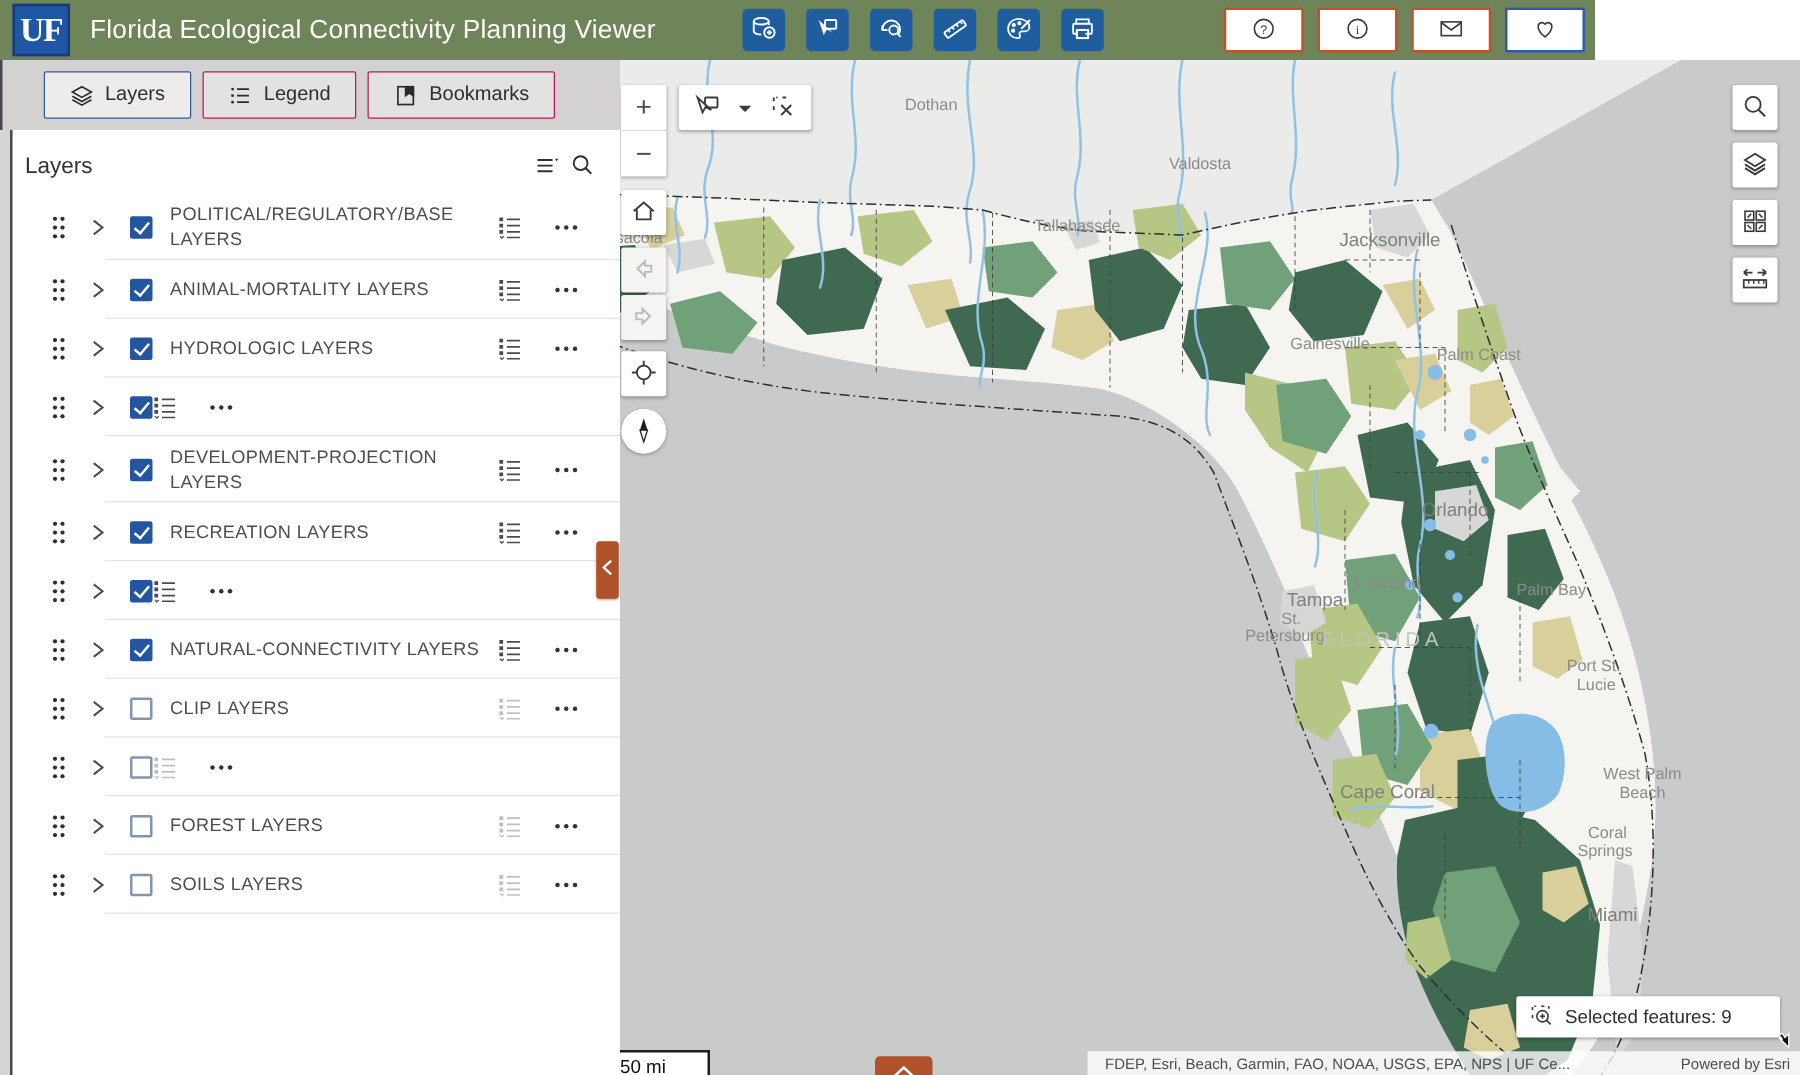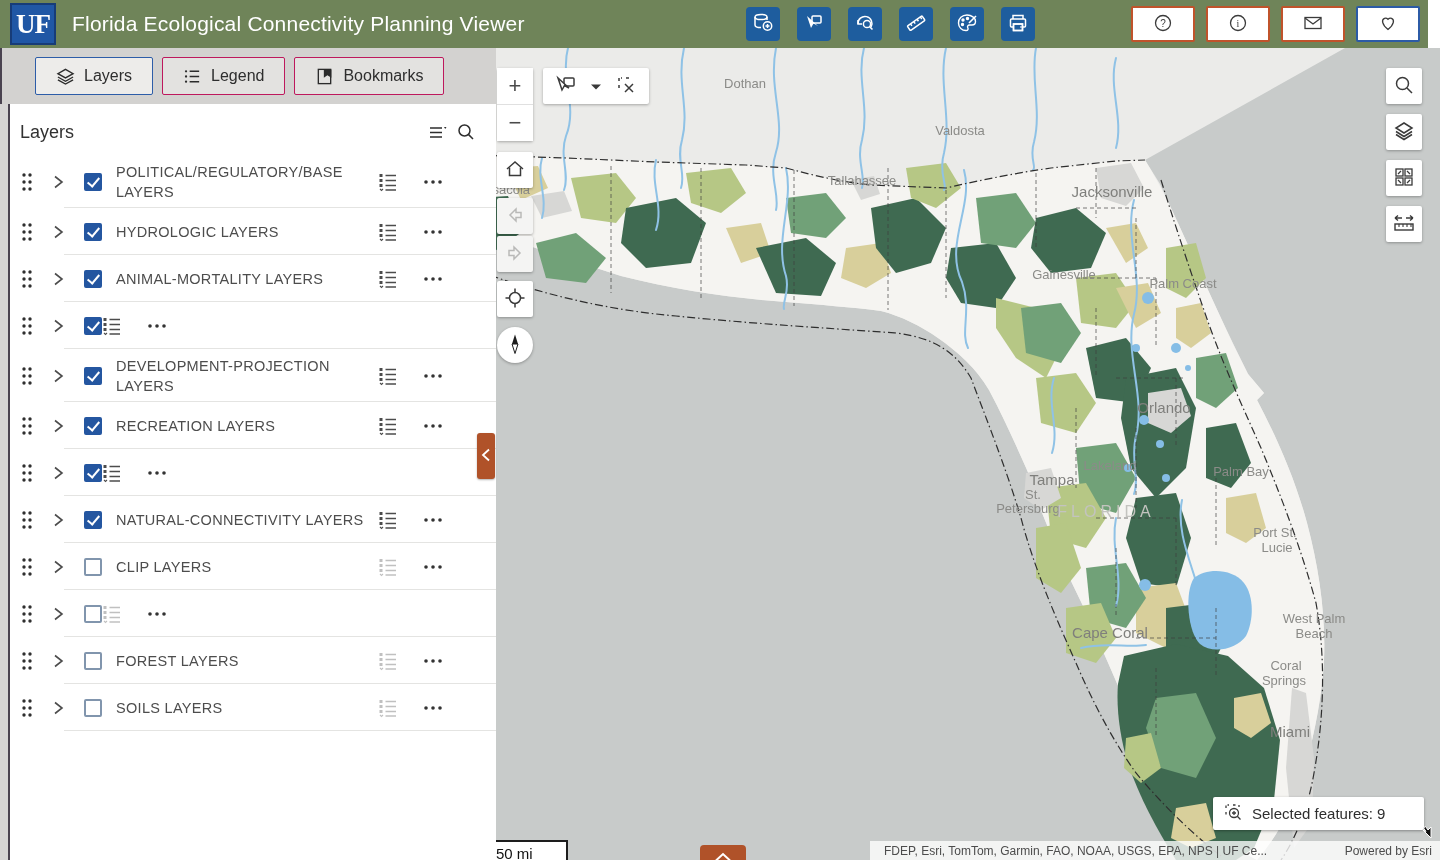--- a/index.html
+++ b/index.html
@@ -1,20 +1,20 @@
 <!DOCTYPE html>
 <html><head>
 <meta charset="utf-8">
 <style>
   * { margin:0; padding:0; box-sizing:border-box; }
   html,body { width:1440px; height:860px; overflow:hidden; background:#fff;
               font-family:"Liberation Sans","DejaVu Sans",sans-serif; }
 
   
-  .header { position:absolute; left:0; top:0; width:1428px; height:48px;
+  .header { position:absolute; left:0; top:0; width:1276px; height:48px;
             background:#6f8459; display:flex; align-items:center; z-index:50; }
   .uf-logo { width:46px; height:42px; margin-left:10px; background:#2057a5;
              border:2px solid #173c78; display:flex; align-items:center; justify-content:center;
              color:#fff; font-family:"Liberation Serif","DejaVu Serif",serif;
              font-weight:bold; font-size:27px; letter-spacing:-1px; }
   .app-title { color:#fff; font-size:21px; font-weight:normal; margin-left:16px; letter-spacing:.2px; }
   .htools { margin-left:auto; display:flex; gap:17px; }
   .htool { width:34px; height:34px; background:#1e5d9e; border:none; border-radius:4px;
            display:flex; align-items:center; justify-content:center; cursor:pointer; }
   .hlinks { display:flex; gap:11px; margin-left:96px; margin-right:8px; }
@@ -28,21 +28,21 @@
             border-left:2px solid #4a4350; }
   .tab { height:38px; padding:0 20px; background:#e3e2e0; border:1px solid #be185d; border-radius:2px;
          display:flex; align-items:center; gap:9px; font-size:16px; color:#2e2e2e; cursor:pointer; }
   .tab.active { background:#edecea; border:1px solid #2d5da8; }
   .tab .ticon { display:flex; }
   .panel { position:absolute; left:0; top:56px; right:0; bottom:0; background:#fff;
            border-left:8px solid #d6d5d4; box-shadow:inset 2px 0 0 #4a4350; }
   .panel-head { display:flex; align-items:center; padding:16px 16px 10px 12px; }
   .panel-title { font-size:18px; color:#323232; flex:1; }
   .phicon { width:28px; height:24px; display:flex; align-items:center; justify-content:center; cursor:pointer; }
-  .layers-list { position:absolute; left:0; top:52px; right:0; bottom:0; overflow:hidden; }
+  .layers-list { position:absolute; left:0; top:52px; right:0; bottom:0; overflow:hidden;padding-left:20px; }
   .layer-row { display:flex; align-items:center; padding:6px 14px 6px 6px; min-height:47px;
                border-bottom:1px solid transparent; position:relative; }
   .layer-row::after { content:""; position:absolute; left:56px; right:0; bottom:0; height:1px; background:#e4e4e2; }
   .drag { width:18px; display:flex; justify-content:center; margin-left:4px; cursor:grab; }
   .chev { width:20px; display:flex; justify-content:center; margin-left:12px; cursor:pointer; }
   .cb { width:18px; height:18px; margin-left:16px; appearance:none; -webkit-appearance:none;
         border:2px solid #8195ad; border-radius:2px; background:#fff; cursor:pointer; position:relative; }
   .cb:checked { background:#2456a0; border-color:#2456a0; }
   .cb:checked::after { content:""; position:absolute; left:4px; top:0px; width:5px; height:10px;
         border:solid #fff; border-width:0 2px 2px 0; transform:rotate(40deg); }
@@ -289,60 +289,60 @@
                 <circle cx="10" cy="18" r="1.7"></circle>
               </g>
             </svg>
           </span>
           <span class="chev">
             <svg width="14" height="16" viewBox="0 0 14 16" fill="none" stroke="#4c4c4c" stroke-width="1.6">
               <path d="M4,2.5 L11,8 L4,13.5"></path>
             </svg>
           </span>
           <input type="checkbox" class="cb" checked="" style="">
+          <span class="lbl">ANIMAL-MORTALITY LAYERS</span>
+          <span class="licon">
+            <svg width="20" height="20" viewBox="0 0 20 20" fill="none" stroke="#4c4c4c" stroke-width="1.3">
+              <rect x="1.5" y="2" width="3" height="3" fill="#4c4c4c" stroke="none"></rect>
+              <rect x="1.5" y="7" width="3" height="3" fill="#4c4c4c" stroke="none"></rect>
+              <rect x="1.5" y="12" width="3" height="3" fill="#4c4c4c" stroke="none"></rect>
+              <path d="M2,17 L3.5,18.5 L5,17" stroke-width="1.1"></path>
+              <path d="M7.5,3.5 H18 M7.5,8.5 H18 M7.5,13.5 H18 M7.5,18 H18"></path>
+            </svg>
+          </span>
+          <span class="dots">
+            <svg width="22" height="8" viewBox="0 0 22 8">
+              <g fill="#333">
+                <circle cx="4" cy="4" r="1.8"></circle>
+                <circle cx="11" cy="4" r="1.8"></circle>
+                <circle cx="18" cy="4" r="1.8"></circle>
+              </g>
+            </svg>
+          </span>
+        </div>
+        <div class="layer-row">
+          <span class="drag">
+            <svg width="14" height="22" viewBox="0 0 14 22">
+              <g fill="#2f2f2f">
+                <circle cx="4" cy="4" r="1.7"></circle>
+                <circle cx="10" cy="4" r="1.7"></circle>
+                <circle cx="4" cy="11" r="1.7"></circle>
+                <circle cx="10" cy="11" r="1.7"></circle>
+                <circle cx="4" cy="18" r="1.7"></circle>
+                <circle cx="10" cy="18" r="1.7"></circle>
+              </g>
+            </svg>
+          </span>
+          <span class="chev">
+            <svg width="14" height="16" viewBox="0 0 14 16" fill="none" stroke="#4c4c4c" stroke-width="1.6">
+              <path d="M4,2.5 L11,8 L4,13.5"></path>
+            </svg>
+          </span>
+          <input type="checkbox" class="cb" checked="" style="">
           <span class="lbl">HYDROLOGIC LAYERS</span>
-          <span class="licon">
-            <svg width="20" height="20" viewBox="0 0 20 20" fill="none" stroke="#4c4c4c" stroke-width="1.3">
-              <rect x="1.5" y="2" width="3" height="3" fill="#4c4c4c" stroke="none"></rect>
-              <rect x="1.5" y="7" width="3" height="3" fill="#4c4c4c" stroke="none"></rect>
-              <rect x="1.5" y="12" width="3" height="3" fill="#4c4c4c" stroke="none"></rect>
-              <path d="M2,17 L3.5,18.5 L5,17" stroke-width="1.1"></path>
-              <path d="M7.5,3.5 H18 M7.5,8.5 H18 M7.5,13.5 H18 M7.5,18 H18"></path>
-            </svg>
-          </span>
-          <span class="dots">
-            <svg width="22" height="8" viewBox="0 0 22 8">
-              <g fill="#333">
-                <circle cx="4" cy="4" r="1.8"></circle>
-                <circle cx="11" cy="4" r="1.8"></circle>
-                <circle cx="18" cy="4" r="1.8"></circle>
-              </g>
-            </svg>
-          </span>
-        </div>
-        <div class="layer-row">
-          <span class="drag">
-            <svg width="14" height="22" viewBox="0 0 14 22">
-              <g fill="#2f2f2f">
-                <circle cx="4" cy="4" r="1.7"></circle>
-                <circle cx="10" cy="4" r="1.7"></circle>
-                <circle cx="4" cy="11" r="1.7"></circle>
-                <circle cx="10" cy="11" r="1.7"></circle>
-                <circle cx="4" cy="18" r="1.7"></circle>
-                <circle cx="10" cy="18" r="1.7"></circle>
-              </g>
-            </svg>
-          </span>
-          <span class="chev">
-            <svg width="14" height="16" viewBox="0 0 14 16" fill="none" stroke="#4c4c4c" stroke-width="1.6">
-              <path d="M4,2.5 L11,8 L4,13.5"></path>
-            </svg>
-          </span>
-          <input type="checkbox" class="cb" checked="" style="">
-          <span class="lbl">ANIMAL-MORTALITY LAYERS</span>
           <span class="licon">
             <svg width="20" height="20" viewBox="0 0 20 20" fill="none" stroke="#4c4c4c" stroke-width="1.3">
               <rect x="1.5" y="2" width="3" height="3" fill="#4c4c4c" stroke="none"></rect>
               <rect x="1.5" y="7" width="3" height="3" fill="#4c4c4c" stroke="none"></rect>
               <rect x="1.5" y="12" width="3" height="3" fill="#4c4c4c" stroke="none"></rect>
               <path d="M2,17 L3.5,18.5 L5,17" stroke-width="1.1"></path>
               <path d="M7.5,3.5 H18 M7.5,8.5 H18 M7.5,13.5 H18 M7.5,18 H18"></path>
             </svg>
           </span>
           <span class="dots">
@@ -968,21 +968,21 @@
   <div class="scalebar">
     <span>50 mi</span>
   </div>
   <button class="expand-btn">
     <span>
       <svg width="18" height="10" viewBox="0 0 18 10" fill="none" stroke="#fff" stroke-width="2">
         <path d="M2,8.5 L9,2 L16,8.5"></path>
       </svg></span>
   </button>
   <div class="attrib">
-    <span class="left">FDEP, Esri, TomTom, Garmin, FAO, NOAA, USGS, EPA, NPS | UF Ce...</span>
+    <span class="left">FDEP, Esri, Beach, Garmin, FAO, NOAA, USGS, EPA, NPS | UF Ce...</span>
     <span class="right">Powered by Esri</span>
   </div>
   <div class="sel-badge">
     <span>
       <svg width="20" height="20" viewBox="0 0 20 20" fill="none" stroke="#3a3a3a" stroke-width="1.3">
         <path d="M3,6 V3 H6 M10,3 H13 M3,10 V13 M16,3 V5" stroke-dasharray="2.5,2"></path>
         <circle cx="11" cy="11" r="4.5"></circle>
           <path d="M11,9 V13 M9,11 H13"></path>
           <path d="M14.3,14.3 L17.5,17.5"></path>
       </svg></span>

